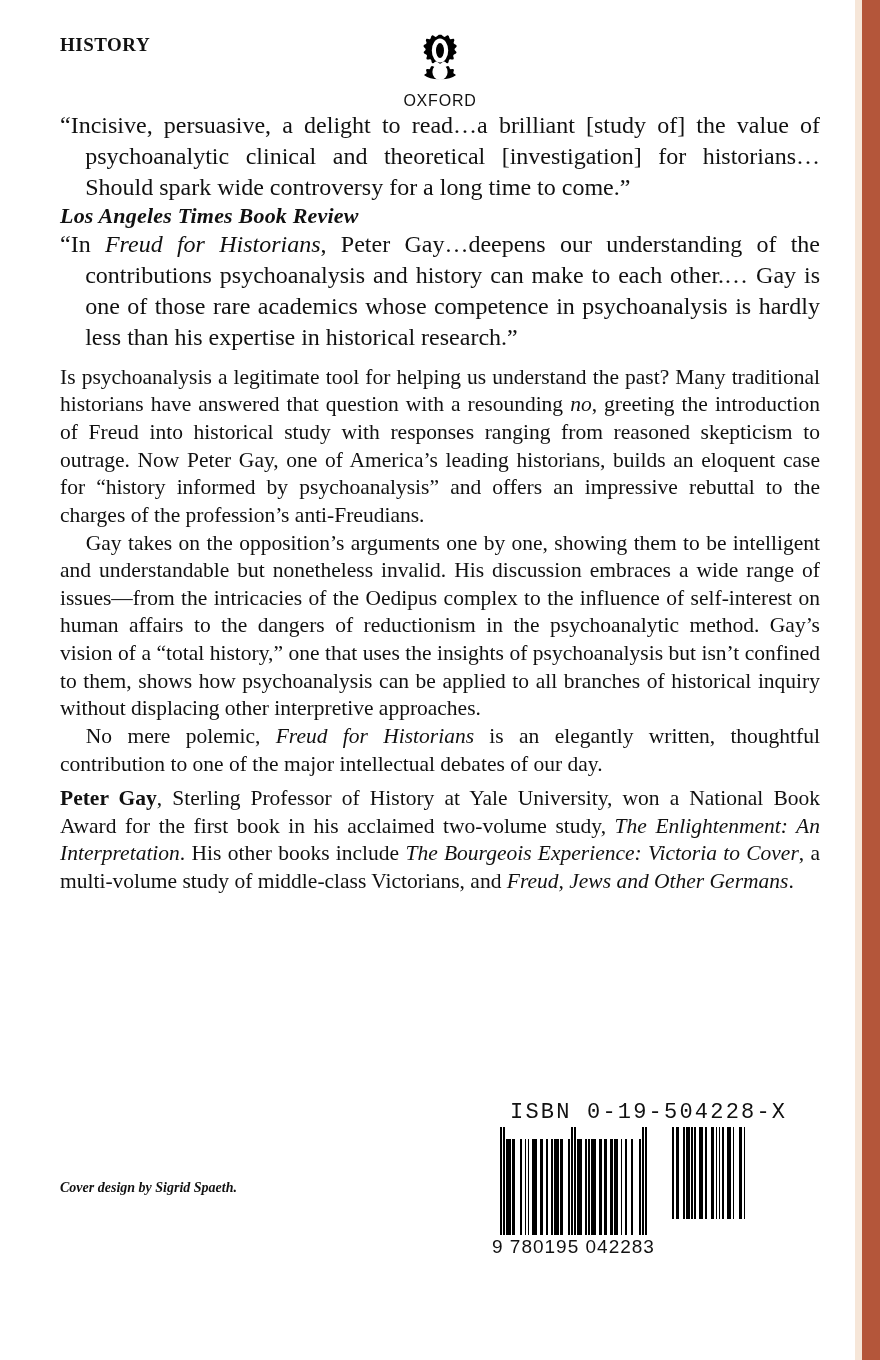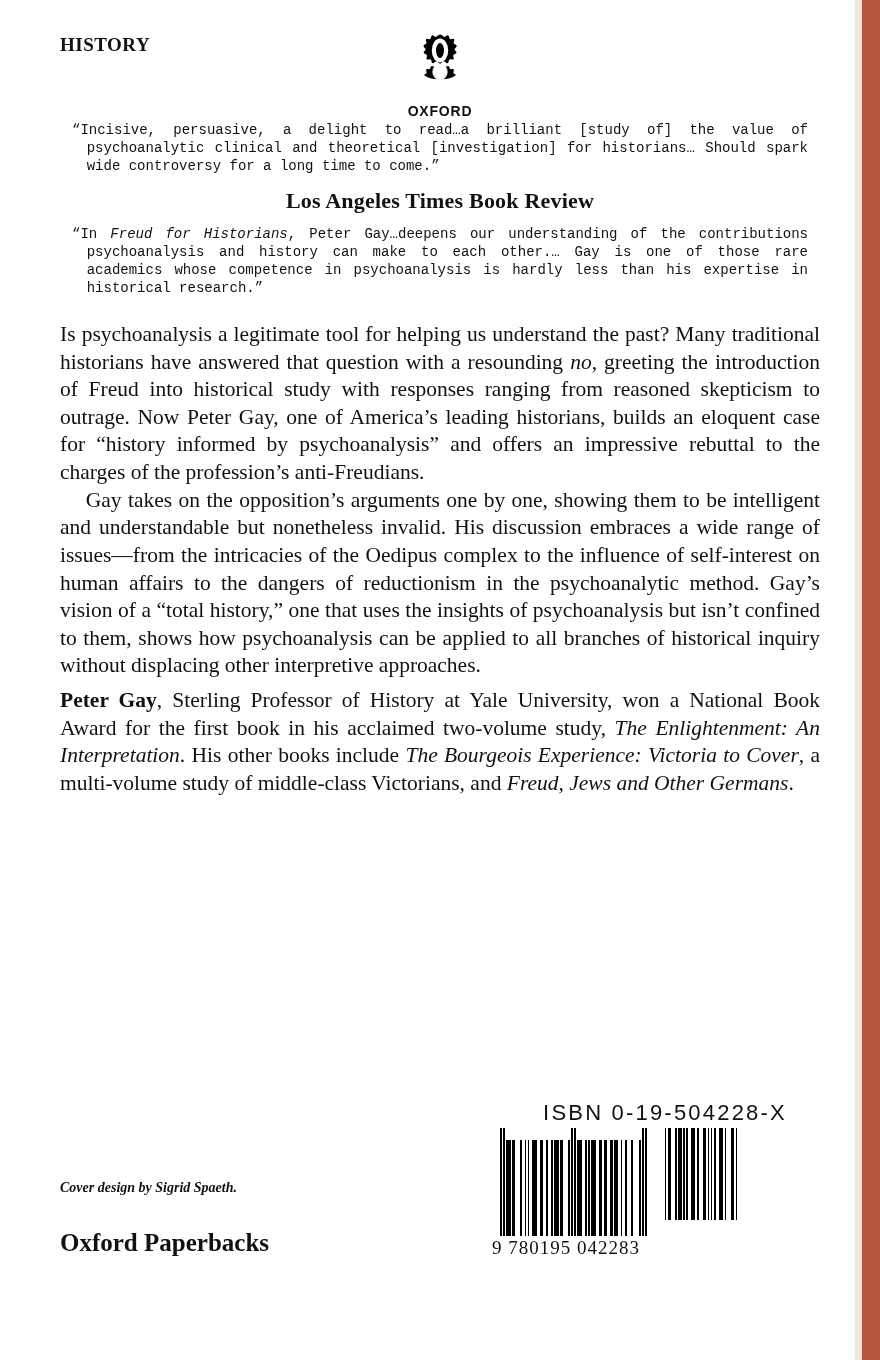--- a/index.html
+++ b/index.html
@@ -65,67 +65,66 @@
     position: absolute;
     left: 50%;
     top: 32px;
     transform: translateX(-50%);
     text-align: center;
     width: 120px;
   }
   #publisher-logo svg { display: block; margin: 0 auto; }
   #logo-wordmark {
     font-family: "Liberation Sans", "DejaVu Sans", sans-serif;
-    font-weight: bold;
-    font-size: 14px;
+    font-weight: normal;
+    font-size: 16px;
     letter-spacing: 0.8px;
-    margin-top: 13px;
+    margin-top: 2px;
   }
 
   
   .blurb {
     font-size: 21.5px;
     line-height: 1.285;
     text-align: justify;
     margin: 0;
   }
   .blurb.indent { text-indent: 1.2em; }
   .quote {
-    font-size: 14px;
+    font-size: 24px;
     line-height: 1.285;
     text-align: justify;
-    margin: 12px;
+    margin: 0;
     padding-left: 1.05em;
     text-indent: -1.05em;
-    font-family: Liberation Mono, monospace;
   }
   .attribution {
+    font-style: italic;
     font-weight: bold;
     font-size: 22px;
-    text-align: center;
+    text-align: left;
     margin: 1px 0 0 0;
     letter-spacing: 0.2px;
   }
   .gap-sm { height: 7px; }
   .gap-md { height: 11px; }
   em { font-style: italic; }
   b  { font-weight: bold; }
 
   
   #barcode-zone {
     position: absolute;
     left: 440px;
     top: 1100px;
     width: 320px;
   }
   #isbn-text {
-    font-family: Liberation Sans, sans-serif;
+    font-family: Liberation Mono, monospace;
     font-size: 22px;
     letter-spacing: 2.2px;
-    text-align: center;
     margin-left: 10px;
   }
   #addon-number {
     font-family: "DejaVu Sans Mono", "Liberation Mono", monospace;
     font-size: 19px;
     letter-spacing: 2px;
     text-align: right;
     margin-top: 2px;
     margin-right: 6px;
   }
@@ -136,21 +135,21 @@
   }
   .bars {
     display: flex;
     align-items: flex-end;
     height: 108px;
   }
   .bars span { display: block; background: #000; }
   #barcode-main { height: 108px; }
   #barcode-addon { height: 92px; margin-left: 16px; }
   #ean-digits {
-    font-family: Liberation Serif, serif;
+    font-family: Liberation Sans, sans-serif;
     font-size: 19px;
     letter-spacing: 1px;
     margin-top: 1px;
     margin-left: -8px;
   }
 
   
   #footer {
     position: absolute;
     left: 0;
@@ -204,20 +203,21 @@
 
     <p class="quote">“Incisive, persuasive, a delight to read…a brilliant [study of] the value of psychoanalytic clinical and theoretical [investigation] for historians… Should spark wide controversy for a long time to come.”</p>
     <p class="attribution">Los Angeles Times Book Review</p>
 
     <p class="quote">“In <em>Freud for Historians</em>, Peter Gay…deepens our understanding of the contributions psychoanalysis and history can make to each other.… Gay is one of those rare academics whose competence in psychoanalysis is hardly less than his expertise in historical research.”</p>
 
     <div class="gap-md"></div>
 
     <p class="blurb">Is psychoanalysis a legitimate tool for helping us understand the past? Many traditional historians have answered that question with a resounding <em>no</em>, greeting the introduction of Freud into historical study with responses ranging from reasoned skepticism to outrage. Now Peter Gay, one of America’s leading historians, builds an eloquent case for “history informed by psychoanalysis” and offers an impressive rebuttal to the charges of the profession’s anti-Freudians.</p>
     <p class="blurb indent">Gay takes on the opposition’s arguments one by one, showing them to be intelligent and understandable but nonetheless invalid. His discussion embraces a wide range of issues—from the intricacies of the Oedipus complex to the influence of self-interest on human affairs to the dangers of reductionism in the psychoanalytic method. Gay’s vision of a “total history,” one that uses the insights of psychoanalysis but isn’t confined to them, shows how psychoanalysis can be applied to all branches of historical inquiry without displacing other interpretive approaches.</p>
+    <p class="blurb indent">No mere polemic, <em>Freud for Historians</em> is an elegantly written, thoughtful contribution to one of the major intellectual debates of our day.</p>
 
     <div class="gap-sm"></div>
 
     <p class="blurb"><b>Peter Gay</b>, Sterling Professor of History at Yale University, won a National Book Award for the first book in his acclaimed two-volume study, <em>The Enlightenment: An Interpretation</em>. His other books include <em>The Bourgeois Experience: Victoria to Cover</em>, a multi-volume study of middle-class Victorians, and <em>Freud, Jews and Other Germans</em>.</p>
 
     <div id="barcode-zone">
       <div id="isbn-text">ISBN 0-19-504228-X</div>
       <div id="barcode-row">
         <div>
           <div class="bars" id="barcode-main">
@@ -367,17 +367,16 @@
             <span style="width: 1.55px; height: 92px; background: rgb(0, 0, 0);"></span>
             <span style="width: 1.55px; height: 92px; background: rgb(0, 0, 0);"></span>
             <span style="width: 1.55px; height: 92px; background: transparent;"></span>
             <span style="width: 1.55px; height: 92px; background: rgb(0, 0, 0);"></span>
           </div>
       </div>
     </div>
 
     <div id="footer">
       <p id="cover-credit">Cover design by Sigrid Spaeth.</p>
-      <p id="imprint">Oxford Paperbacks</p>
     </div>
 
   </div>
 </div>
 
 </body></html>

